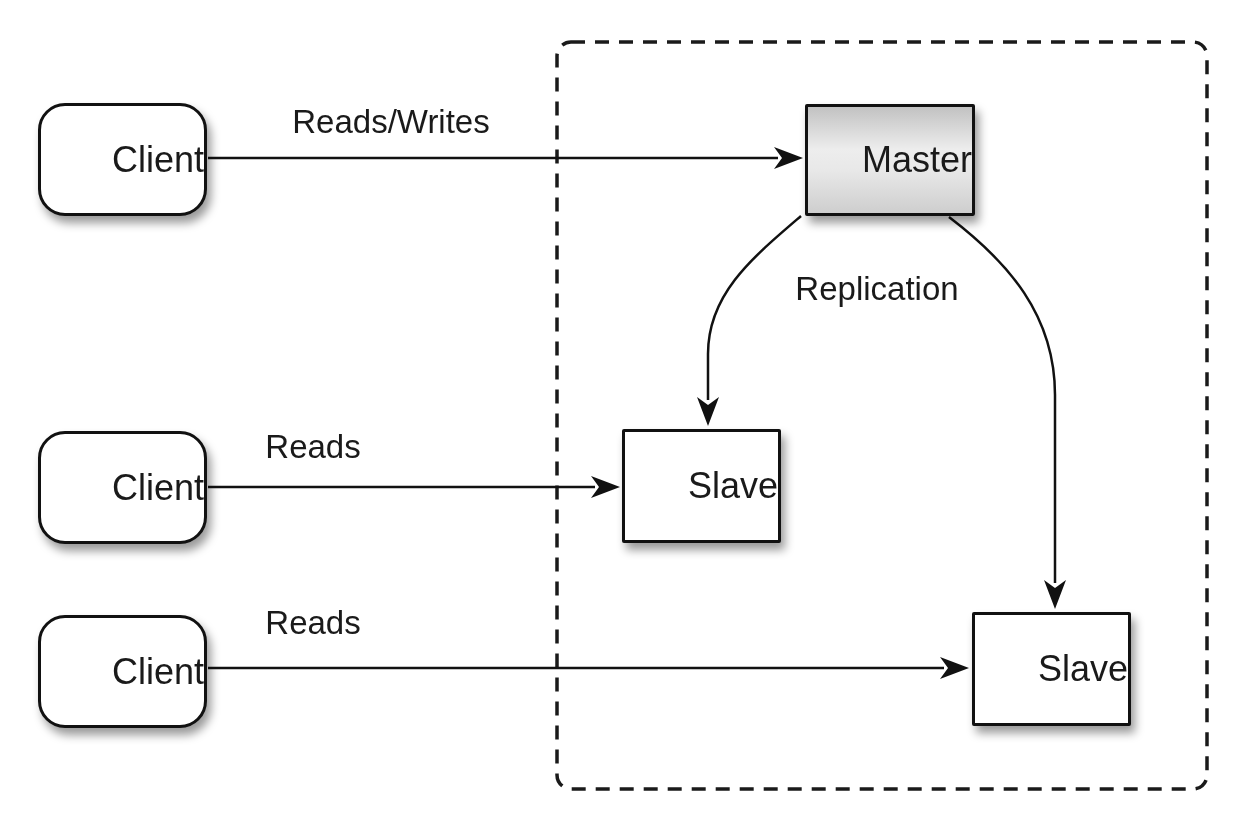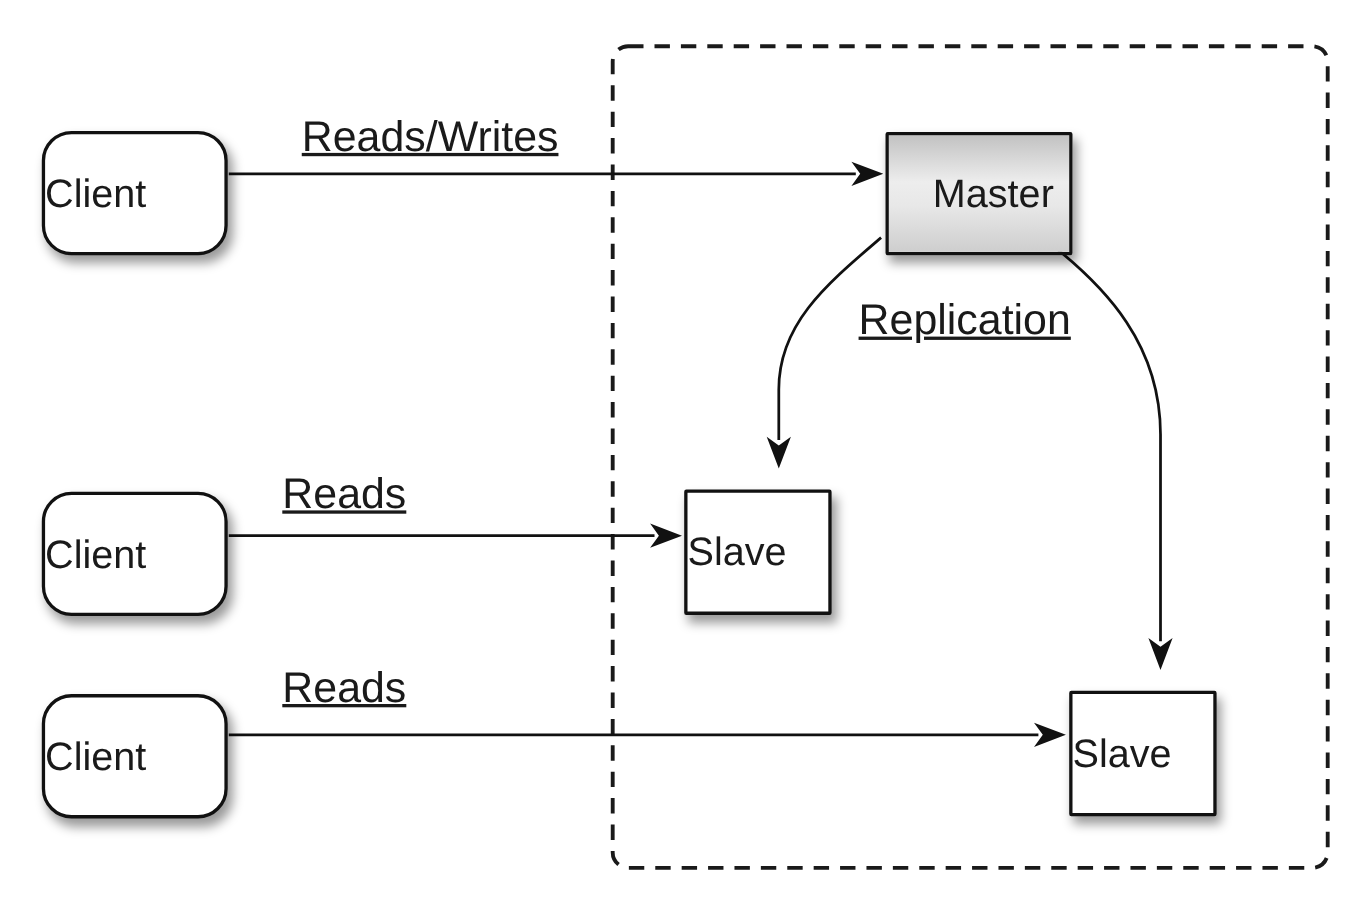--- a/index.html
+++ b/index.html
@@ -19,63 +19,61 @@
     position: absolute;
     left: 0;
     top: 0;
     width: 1246px;
     height: 839px;
   }
   .node {
     position: absolute;
     display: flex;
     align-items: center;
-    justify-content: flex-start;
+    justify-content: flex-end;
     box-sizing: border-box;
     border: 3.5px solid #111111;
     background: #ffffff;
     color: #1a1a1a;
     font-size: 36px;
     line-height: 1;
     box-shadow: 4px 7px 10px rgba(0,0,0,0.40);
-    margin-top: 16px;
   }
   .node.client {
     border-radius: 27px;
     left: 38px;
     width: 169px;
     height: 113px;
   }
   .node.client.c1 { top: 103px; }
   .node.client.c2 { top: 431px; }
   .node.client.c3 { top: 615px; }
   .node.master {
     left: 805px;
     top: 104px;
     width: 170px;
     height: 112px;
     border-radius: 2px;
     background: linear-gradient(180deg, #c2c2c2 0%, #ededed 40%, #e8e8e8 60%, #cecece 100%);
     padding-left: 40px;
   }
   .node.slave {
-    width: 134px;
+    width: 159px;
     height: 114px;
     border-radius: 2px;
   }
   .node.slave.s1 { left: 622px; top: 429px; }
   .node.slave.s2 { left: 972px; top: 612px; }
   .edge-label {
     position: absolute;
     color: #1a1a1a;
-    font-size: 39px;
+    font-size: 33px;
     line-height: 1;
     white-space: nowrap;
     transform: translateX(-50%);
-    text-decoration: underline;
   }
   .lbl-reads-writes { left: 391px; top: 105px; }
   .lbl-reads-top    { left: 313px; top: 430px; }
   .lbl-reads-bottom { left: 313px; top: 606px; }
   .lbl-replication  { left: 877px; top: 272px; }
 </style>
 </head>
 <body>
 
 <div class="stage">

